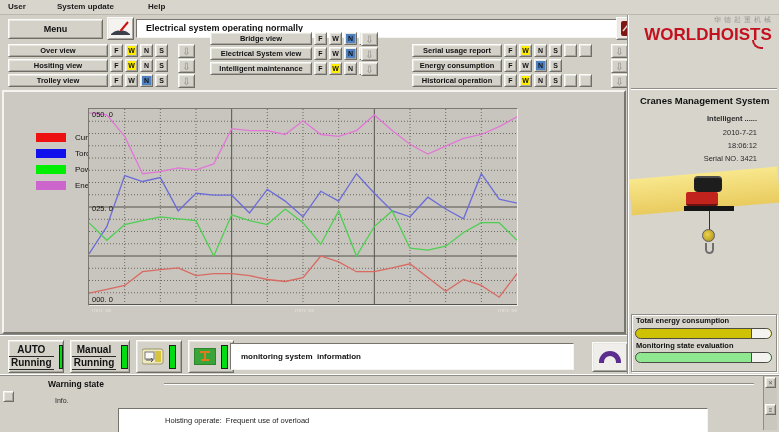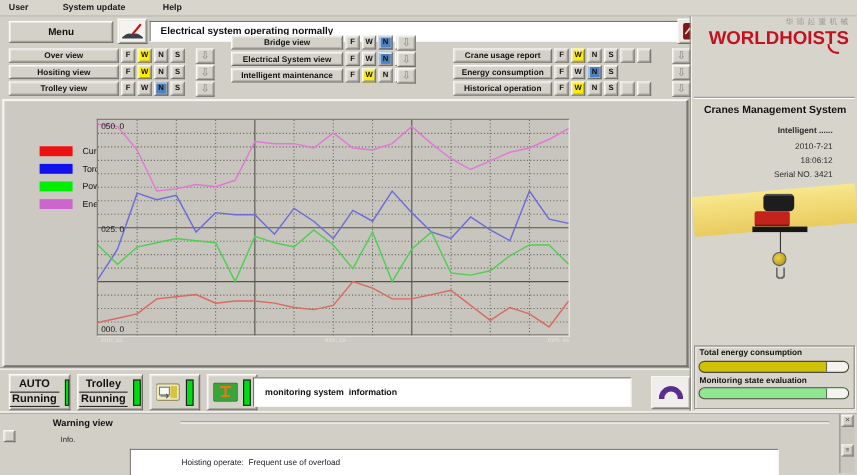--- a/index.html
+++ b/index.html
@@ -173,21 +173,21 @@
         <div class="vlabel raised" style="width: 102px;">Intelligent maintenance</div>
         <div class="ind raised">F</div>
         <div class="ind raised" style="background: rgb(255, 238, 0);">W</div>
         <div class="ind raised">N</div>
         <div class="ind raised">S</div>
         <div class="arrow-btn raised"><span>⇩</span></div>
       </div>
     </div>
     <div class="vcol" style="left: 412px; top: 44px; width: 216px;">
       <div class="vrow">
-        <div class="vlabel raised" style="width: 90px;">Crane usage report</div>
+        <div class="vlabel raised" style="width: 90px;">Serial usage report</div>
         <div class="ind raised">F</div>
         <div class="ind raised" style="background: rgb(255, 238, 0);">W</div>
         <div class="ind raised">N</div>
         <div class="ind raised">S</div>
         <div class="ind raised"></div>
         <div class="ind raised"></div>
         <div class="arrow-btn raised"><span>⇩</span></div>
       </div>
       <div class="vrow">
         <div class="vlabel raised" style="width: 90px;">Energy consumption</div>
@@ -275,21 +275,21 @@
 
 <div class="abs raised run-btn" style="left:8px;top:340px;width:56px;height:33px">
   <div class="run-text">
     <div>AUTO</div>
     <div>Running</div>
   </div>
   <div class="green-bar"></div>
 </div>
 <div class="abs raised run-btn" style="left:70px;top:340px;width:60px;height:33px">
   <div class="run-text">
-    <div>Trolley</div>
+    <div>Manual</div>
     <div>Running</div>
   </div>
   <div class="green-bar"></div>
 </div>
 <div class="abs raised run-btn" style="left:136px;top:340px;width:46px;height:33px">
   <svg width="22" height="17" viewBox="0 0 22 17">
     <rect x="0" y="1" width="21" height="15" rx="2" fill="#efe9c2" stroke="#9a9468"></rect>
     <rect x="13" y="3" width="6" height="11" fill="#d8c33c"></rect>
     <rect x="3" y="4" width="9" height="7" fill="#f8f8f4" stroke="#777"></rect>
     <path d="M4 12 L11 12 L9 10 M11 12 L9 14" stroke="#555" fill="none"></path>
@@ -334,21 +334,21 @@
   
   <div class="pill-cap"></div>
 </div>
 <div class="abs ep-label" style="left:636px;top:341px">Monitoring state evaluation</div>
 <div class="abs pill" id="eval-bar" style="left: 635px; top: 352px; color: rgb(20, 95, 20); background: rgb(143, 232, 143);">
   
   <div class="pill-cap"></div>
 </div>
 
 <div id="warning-panel" class="abs"></div>
-<div id="warning-header" class="abs">Warning view</div>
+<div id="warning-header" class="abs">Warning state</div>
 <div id="warning-groove" class="abs groove"></div>
 <div id="warning-handle" class="abs raised"></div>
 <div id="info-label" class="abs">Info.</div>
 <div id="warning-box" class="abs sunken">
     <div class="warning-item">Hoisting operate:  Frequent use of overload</div>
   </div>
 <div id="wscroll" class="abs">
   <div class="wscroll-btn raised" style="top:1px">✕</div>
   <div class="wscroll-btn raised" style="top:28px">≡</div>
 </div>

